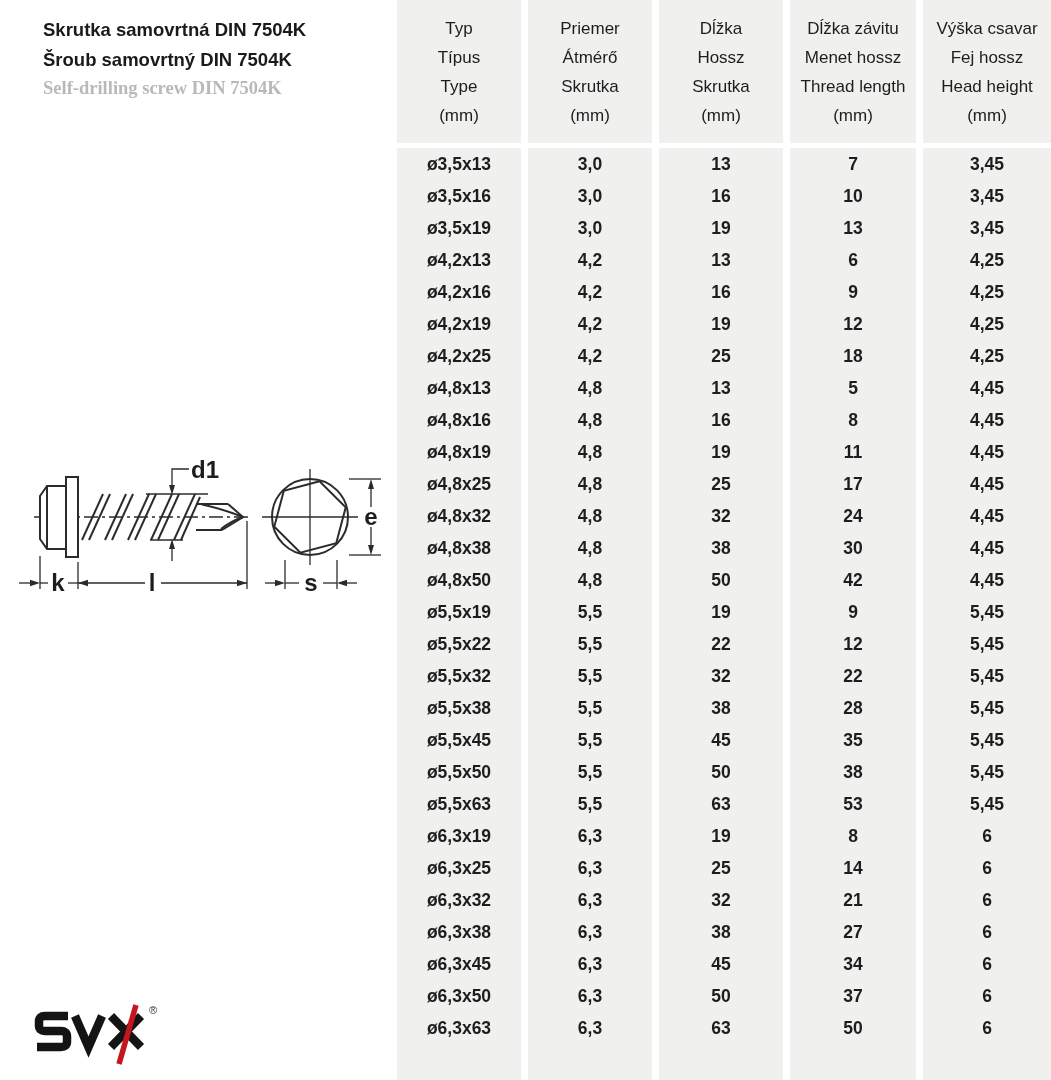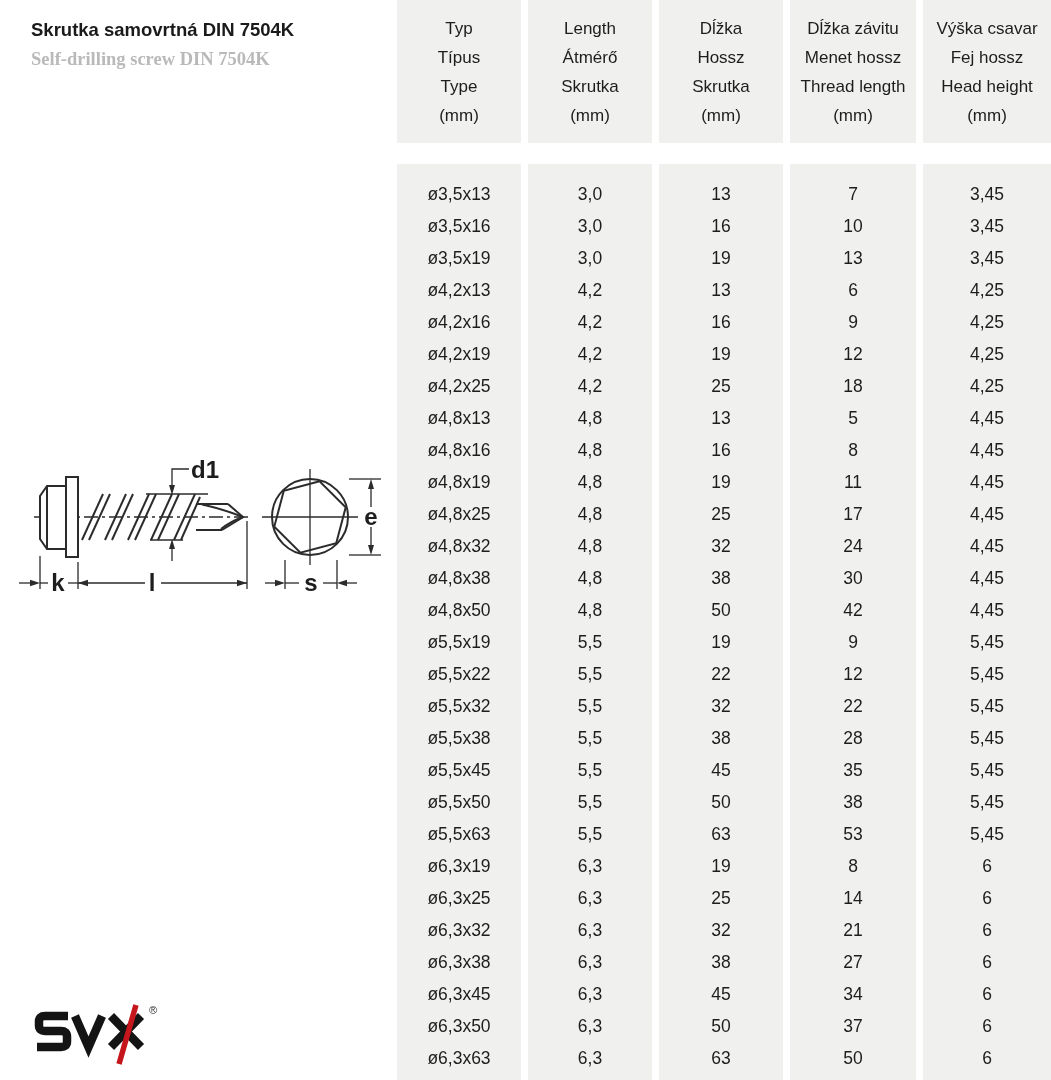--- a/index.html
+++ b/index.html
@@ -1,53 +1,54 @@
 <!DOCTYPE html>
 <html><head>
 <meta charset="utf-8">
 <style>
   html,body{margin:0;padding:0;}
   body{font-family:"Liberation Sans", sans-serif; background:#ffffff;}
   .page{position:relative; width:1051px; height:1080px; background:#ffffff; overflow:hidden;}
 
   
-  .titles{position:absolute; left:31px; top:15px;}
+  .titles{position:absolute; left:43px; top:15px;}
   .titles .t{height:29.5px; line-height:29.5px; font-size:18.5px; font-weight:bold; color:#1a1a1a; white-space:nowrap;}
   .titles .t.muted{color:#b9b9b9;font-family:Liberation Serif, serif;}
 
   
   .drawing{position:absolute; left:0px; top:420px; width:400px; height:200px;}
 
   
   .logo{position:absolute; left:28px; top:1000px; width:140px; height:72px;}
 
   
   .grid{position:absolute; left:397px; top:0px; width:654px; height:1080px;
         display:grid; grid-template-columns:124px 124px 124px 126px 128px; column-gap:7px;}
   .col{display:flex; flex-direction:column; height:1080px;}
   .col-header{height:143px; box-sizing:border-box; background:#f0f0ef; padding-top:14px; text-align:center;}
   .hline{height:29px; line-height:29px; font-size:17px; color:#1d1d1d; white-space:nowrap;}
-  .col-body{flex:1; margin-top:21px; box-sizing:border-box; background:#f0f0ef; padding-top:14px; text-align:center;}
+  .col-body{flex:1; margin-top:5px; box-sizing:border-box; background:#f0f0ef; text-align:center;font-weight:bold;}
   .cell{height:32px; line-height:32px; font-size:17.5px; color:#1d1d1d; white-space:nowrap;}
 
   
   .ln{stroke:#2b2b2b; stroke-width:2; fill:none; stroke-linejoin:miter;}
   .fl{stroke:#2b2b2b; stroke-width:2; fill:#ffffff;}
   .thin{stroke:#2b2b2b; stroke-width:1.3; fill:none;}
   .arr{fill:#2b2b2b; stroke:none;}
   .dimtxt{font-family:"Liberation Sans",sans-serif; font-size:24px; font-weight:600; fill:#1d1d1d;}
   .logo-stroke{stroke:#141414; stroke-width:8.5; fill:none; stroke-linecap:butt; stroke-linejoin:miter;}
 </style>
 </head>
 <body>
 
 <div class="page">
 
   <header class="titles">
     <div class="t">Skrutka samovrtná DIN 7504K</div>
+    <div class="t">Šroub samovrtný DIN 7504K</div>
     <div class="t muted">Self-drilling screw DIN 7504K</div>
   </header>
 
   <svg class="drawing" viewBox="0 0 400 200">
     <g>
 
       <path class="thin" stroke-dasharray="14 4 3 4" d="M 34,97 H 252"></path>
 
       <polygon class="fl" points="40,76 47,66 66,66 66,129 47,129 40,119"></polygon>
       <path class="ln" d="M 47,66 V 129"></path>
@@ -176,21 +177,21 @@
           <div class="cell">ø6,3x25</div>
           <div class="cell">ø6,3x32</div>
           <div class="cell">ø6,3x38</div>
           <div class="cell">ø6,3x45</div>
           <div class="cell">ø6,3x50</div>
           <div class="cell">ø6,3x63</div>
         </div>
       </div>
       <div class="col">
         <div class="col-header">
-          <div class="hline">Length</div>
+          <div class="hline">Priemer</div>
           <div class="hline">Átmérő</div>
           <div class="hline">Skrutka</div>
           <div class="hline">(mm)</div>
         </div>
         <div class="col-body">
           <div class="cell">3,0</div>
           <div class="cell">3,0</div>
           <div class="cell">3,0</div>
           <div class="cell">4,2</div>
           <div class="cell">4,2</div>

